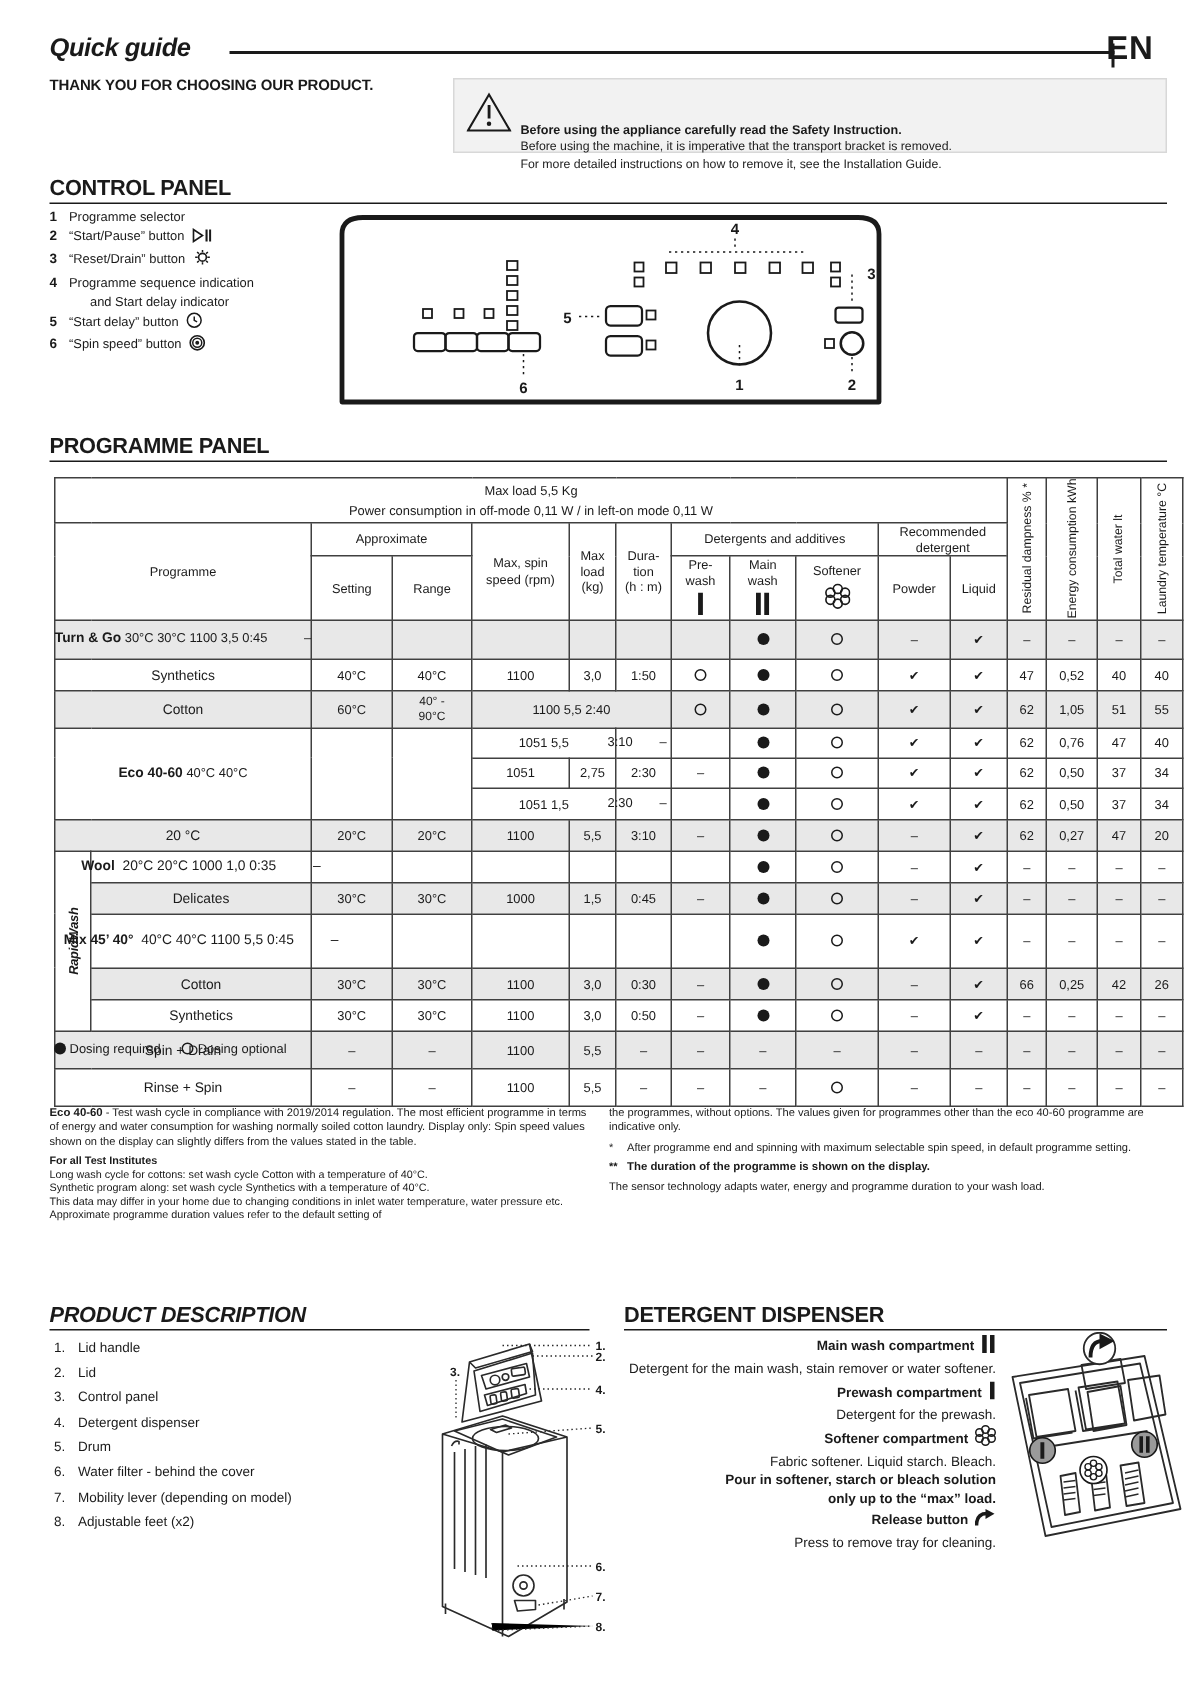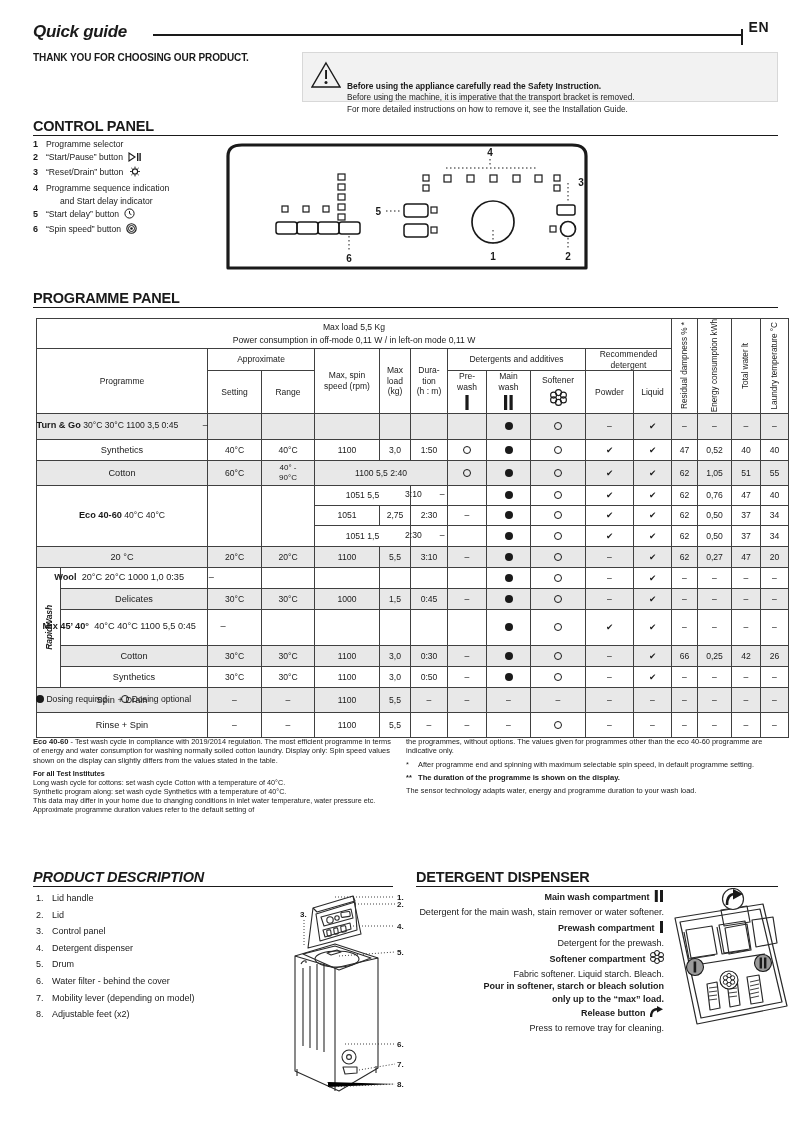--- a/index.html
+++ b/index.html
@@ -23,21 +23,21 @@
   .hdr-rule {
     position: absolute; left: 120px; top: 12px; width: 590px;
     border-top: 2.4px solid #1a1a1a;
   }
   .hdr-rule:after {
     content: ""; position: absolute; right: 0; top: -7px;
     width: 2.4px; height: 16px; background: #1a1a1a;
   }
   .hdr-lang {
     position: absolute; right: 0; top: -3px;
-    font-size: 14px; font-weight: bold; letter-spacing: 0.5px;
+    font-size: 22px; font-weight: bold; letter-spacing: 0.5px;
   }
 
   .thanks {
     position: absolute; left: 33px; top: 52px;
     font-size: 10px; font-weight: bold; letter-spacing: -0.1px;
   }
 
   
   .warnbox {
     position: absolute; left: 302px; top: 52px; width: 476px; height: 50px;

